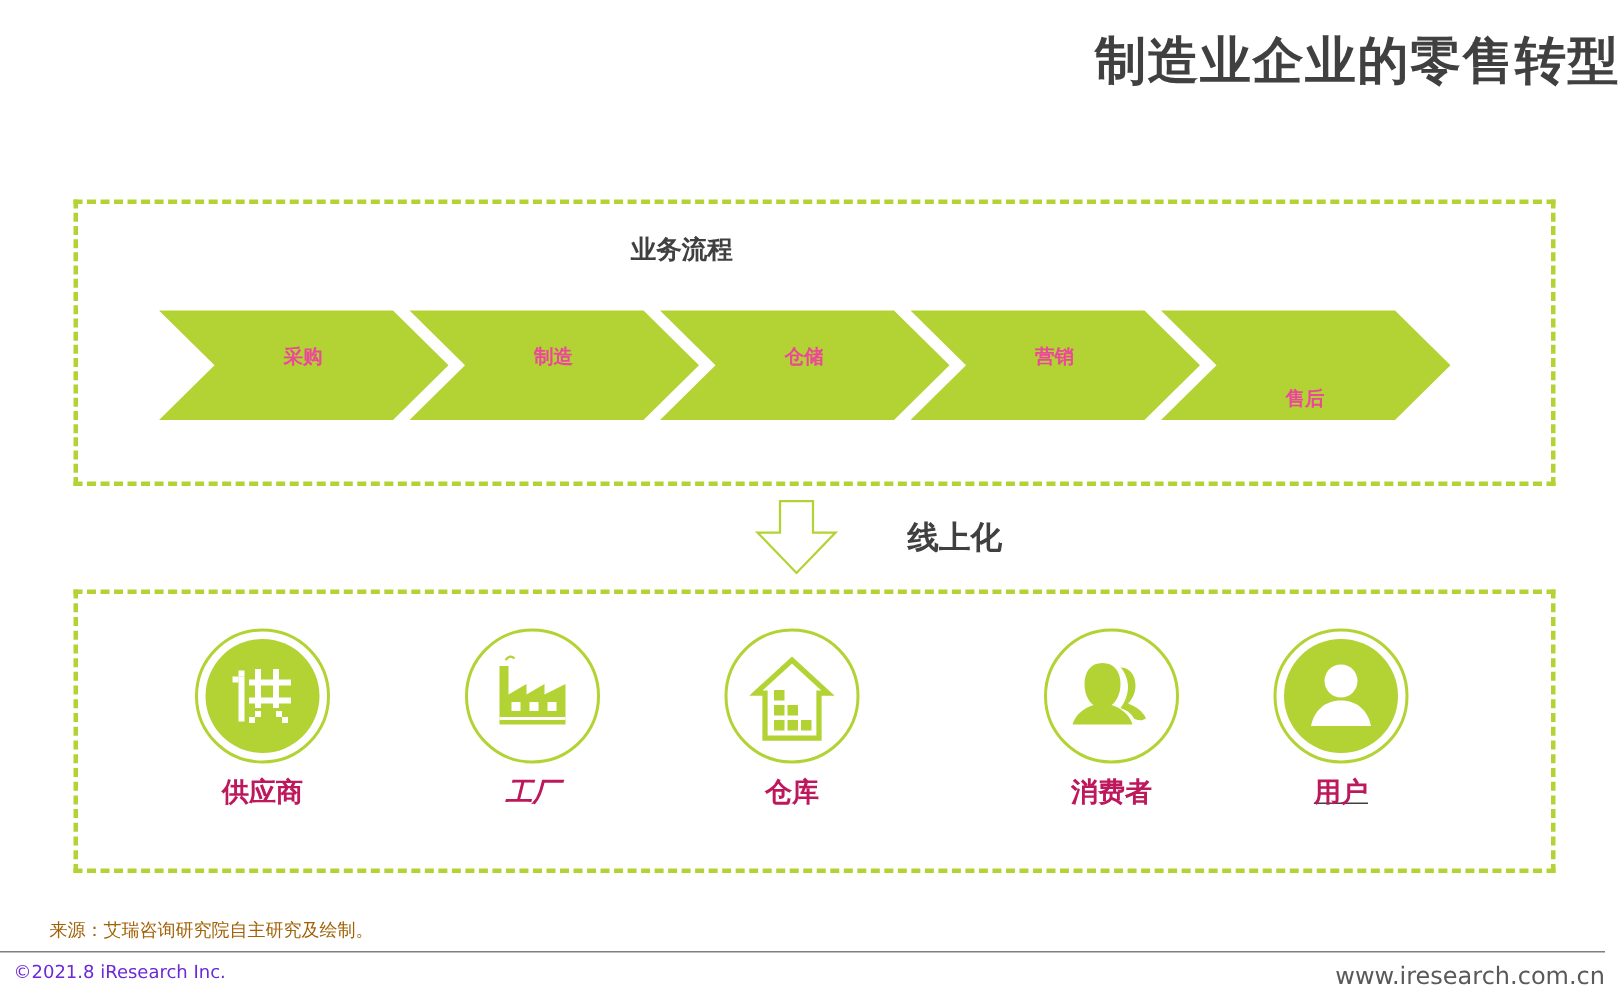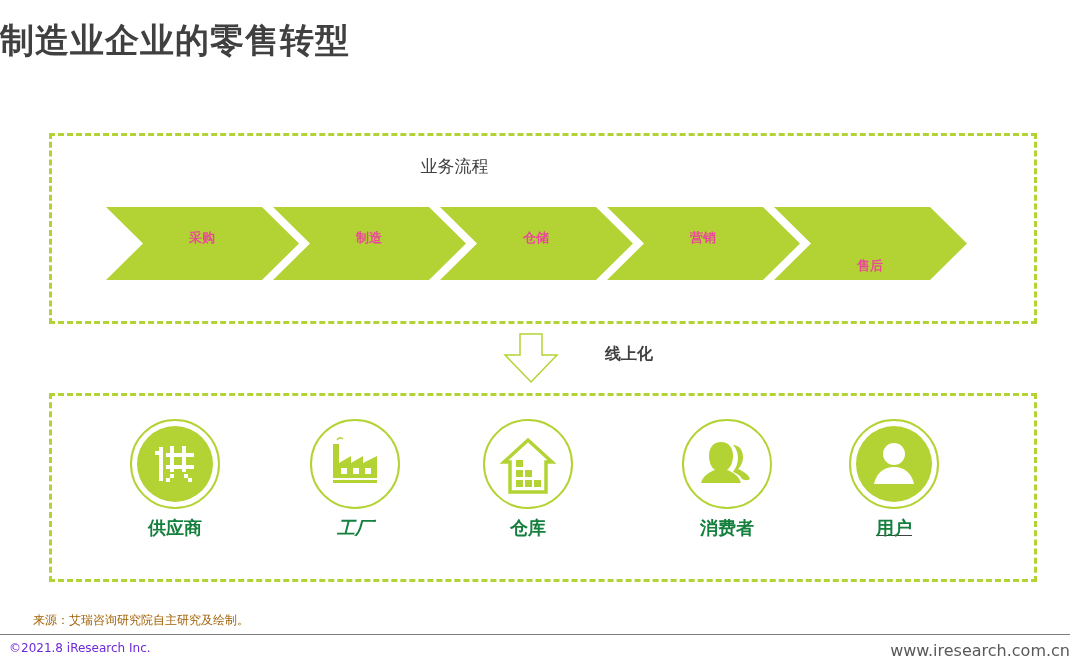--- a/index.html
+++ b/index.html
@@ -1,31 +1,31 @@
 <!DOCTYPE html>
 <html><head>
 <meta charset="utf-8">
 <style>
   html, body { margin:0; padding:0; background:#ffffff; }
   body { width:1080px; height:666px; position:relative; overflow:hidden;
          font-family:"DejaVu Sans","Liberation Sans",sans-serif; color:#404040; }
-  .title { position:absolute; left:0; top:18px; width:1080px; text-align:left;
+  .title { position:absolute; left:0; top:18px; width:1080px; text-align:right;
            font-size:34px; font-weight:bold; color:#404040; letter-spacing:1px; }
   .box { position:absolute; border:3px dashed #b3d334; box-sizing:border-box; }
   .box1 { left:49px; top:133px; width:988px; height:191px; }
   .box2 { left:49px; top:393px; width:988px; height:189px; }
   .subtitle { position:absolute; left:0; top:155px; width:909px; text-align:center;
-              font-size:17px; font-weight:normal; color:#404040; }
+              font-size:17px; font-weight:bold; color:#404040; }
   .chev-svg { position:absolute; left:0; top:0; }
   .chev-label { position:absolute; top:229px; width:120px; text-align:center;
                 font-size:13px; font-weight:bold; color:#ec4899; }
-  .online-label { position:absolute; left:605px; top:344px; font-size:16px; font-weight:bold; color:#404040; }
+  .online-label { position:absolute; left:605px; top:344px; font-size:21px; font-weight:bold; color:#404040; }
   .entity { position:absolute; top:418px; width:110px; text-align:center; }
   .entity .icon { width:92px; height:92px; margin:0 auto; }
-  .entity .label { margin-top:6px; font-size:18px; font-weight:bold; color:#15803d; }
+  .entity .label { margin-top:6px; font-size:18px; font-weight:bold; color:#be185d; }
   .source { position:absolute; left:9px; top:612px; font-size:12px; color:#a16207;margin-left:24px; }
   .rule { position:absolute; left:0; top:634px; width:1070px; height:1px; background:#7f7f7f; }
   .copyright { position:absolute; left:9px; top:641px; font-size:12px; color:#6d28d9; }
   .website { position:absolute; right:10px; top:641px; font-size:16px; color:#595959; }
 </style>
 </head>
 <body>
 
 <div class="title">制造业企业的零售转型</div>
 
@@ -104,21 +104,21 @@
           <rect x="43" y="52" width="7" height="7"></rect>
         <rect x="34" y="62" width="7" height="7"></rect>
           <rect x="43" y="62" width="7" height="7"></rect>
           <rect x="52" y="62" width="7" height="7"></rect>
       </g>
     </svg>
   </div>
   <div class="label">仓库</div>
 </div>
 
-<div class="entity" style="left:672px;">
+<div class="entity" style="left:686px;">
   <div class="icon">
     <svg width="92" height="92" viewBox="0 0 92 92">
       <circle cx="46" cy="46" r="44" fill="none" stroke="#b3d334" stroke-width="2"></circle>
       <path fill="#b3d334" d="M52 27 c6 0 10 5 10 12 c0 6 -3 10 -5 12 c5 2 10 5 12 10 c-3 2 -6 1 -8 0 c-2 -4 -6 -6 -9 -7 c3 -4 5 -9 5 -14 c0 -5 -2 -10 -5 -13 Z"></path>
       <path fill="#b3d334" d="M40 24 c8 0 12 6 12 14 c0 7 -3 12 -6 14 c6 2 12 6 14 13 l-40 0 c2 -7 8 -11 14 -13 c-3 -2 -6 -7 -6 -14 c0 -8 4 -14 12 -14 Z"></path>
     </svg>
   </div>
   <div class="label">消费者</div>
 </div>
 

